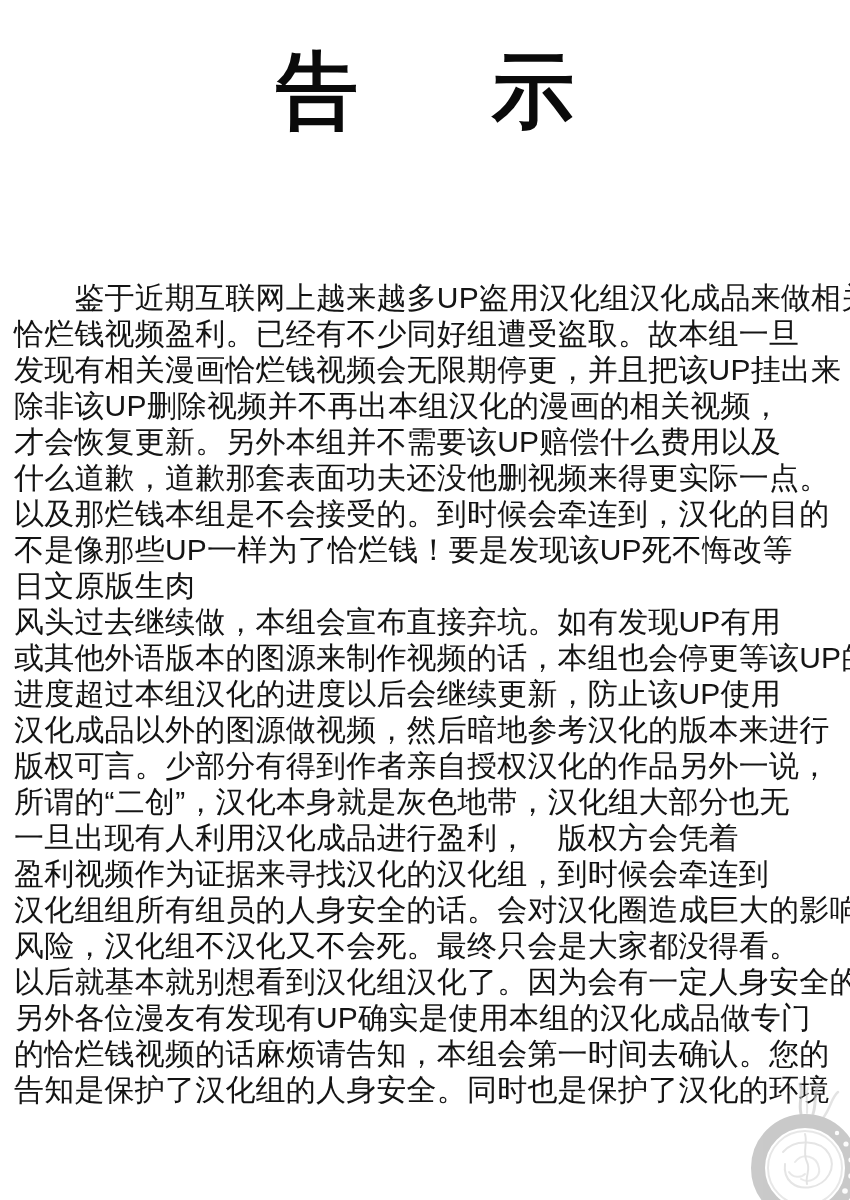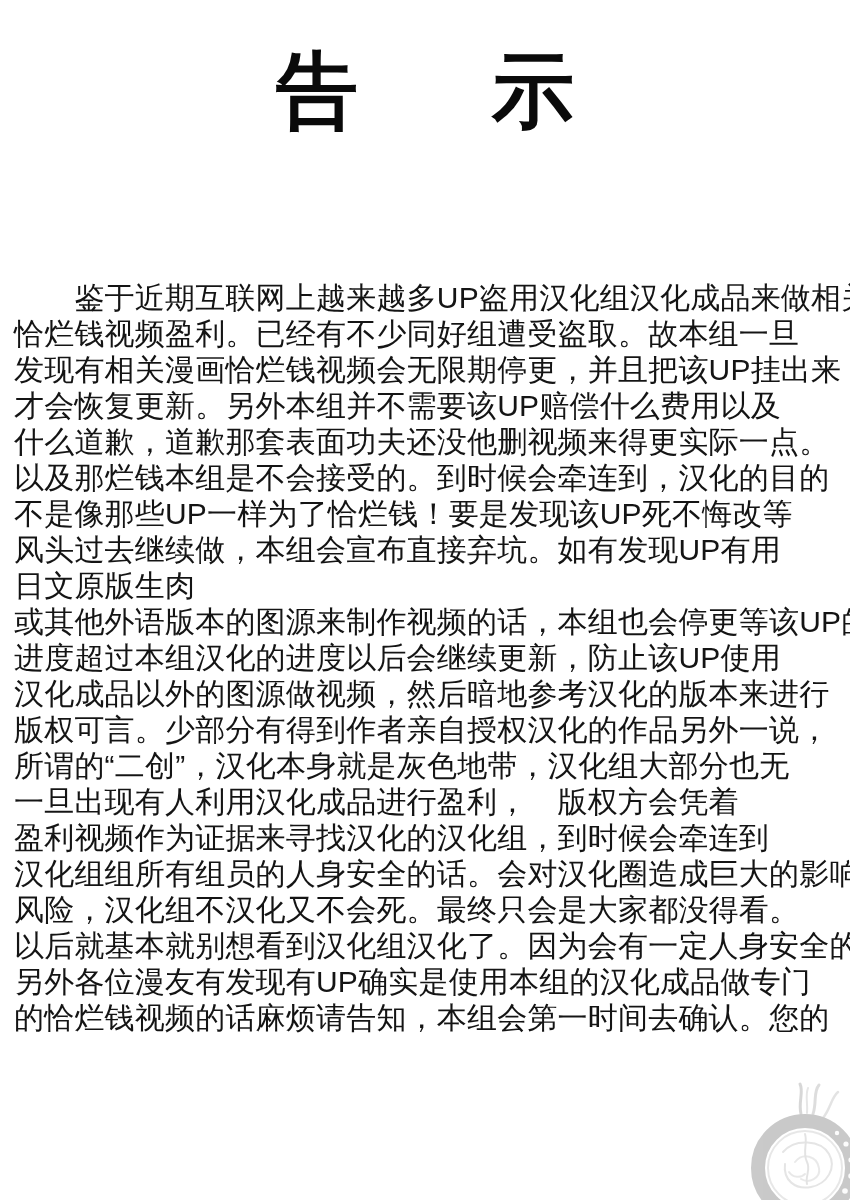--- a/index.html
+++ b/index.html
@@ -60,38 +60,40 @@
 
   <div class="title">
     <span>告</span>
     <span>示</span>
   </div>
 
   <div class="notice-body">
     <div class="notice-line">　　鉴于近期互联网上越来越多UP盗用汉化组汉化成品来做相关</div>
     <div class="notice-line">恰烂钱视频盈利。已经有不少同好组遭受盗取。故本组一旦</div>
     <div class="notice-line">发现有相关漫画恰烂钱视频会无限期停更，并且把该UP挂出来，</div>
+    <div class="notice-line">除非该UP删除视频并不再出本组汉化的漫画的相关视频，</div>
     <div class="notice-line">才会恢复更新。另外本组并不需要该UP赔偿什么费用以及</div>
     <div class="notice-line">什么道歉，道歉那套表面功夫还没他删视频来得更实际一点。</div>
     <div class="notice-line">以及那烂钱本组是不会接受的。到时候会牵连到，汉化的目的</div>
     <div class="notice-line">不是像那些UP一样为了恰烂钱！要是发现该UP死不悔改等</div>
+    <div class="notice-line">日文原版生肉</div>
     <div class="notice-line">风头过去继续做，本组会宣布直接弃坑。如有发现UP有用</div>
-    <div class="notice-line">日文原版生肉</div>
     <div class="notice-line">或其他外语版本的图源来制作视频的话，本组也会停更等该UP的</div>
     <div class="notice-line">进度超过本组汉化的进度以后会继续更新，防止该UP使用</div>
     <div class="notice-line">汉化成品以外的图源做视频，然后暗地参考汉化的版本来进行</div>
     <div class="notice-line">版权可言。少部分有得到作者亲自授权汉化的作品另外一说，</div>
     <div class="notice-line">所谓的“二创”，汉化本身就是灰色地带，汉化组大部分也无</div>
     <div class="notice-line">一旦出现有人利用汉化成品进行盈利，　版权方会凭着</div>
     <div class="notice-line">盈利视频作为证据来寻找汉化的汉化组，到时候会牵连到</div>
     <div class="notice-line">汉化组组所有组员的人身安全的话。会对汉化圈造成巨大的影响，</div>
     <div class="notice-line">风险，汉化组不汉化又不会死。最终只会是大家都没得看。</div>
     <div class="notice-line">以后就基本就别想看到汉化组汉化了。因为会有一定人身安全的</div>
     <div class="notice-line">另外各位漫友有发现有UP确实是使用本组的汉化成品做专门</div>
     <div class="notice-line">的恰烂钱视频的话麻烦请告知，本组会第一时间去确认。您的</div>
+    <div class="notice-line">告知是保护了汉化组的人身安全。同时也是保护了汉化的环境</div>
   </div>
 
   <svg class="watermark" viewBox="0 0 120 120" width="120" height="120" xmlns="http://www.w3.org/2000/svg">
     <g opacity="0.6" fill="none" stroke-linecap="round">
       <path d="M56 34 C53 22 59 12 55 4" stroke="#bdbdbd" stroke-width="3"></path>
       <path d="M68 34 C72 22 68 12 74 5" stroke="#c8c8c8" stroke-width="3"></path>
       <path d="M78 38 C86 28 86 18 93 12" stroke="#d2d2d2" stroke-width="2.5"></path>
       <path d="M62 33 C63 24 60 16 63 8" stroke="#d6d6d6" stroke-width="2"></path>
       <circle cx="60" cy="88" r="47" stroke="#a6a6a6" stroke-width="14"></circle>
       <circle cx="60" cy="88" r="37" stroke="#d8d8d8" stroke-width="2"></circle>

